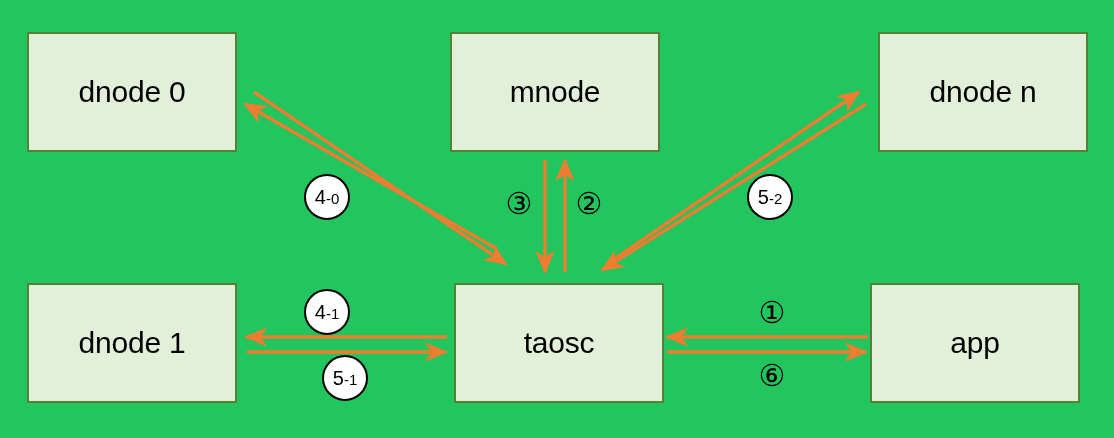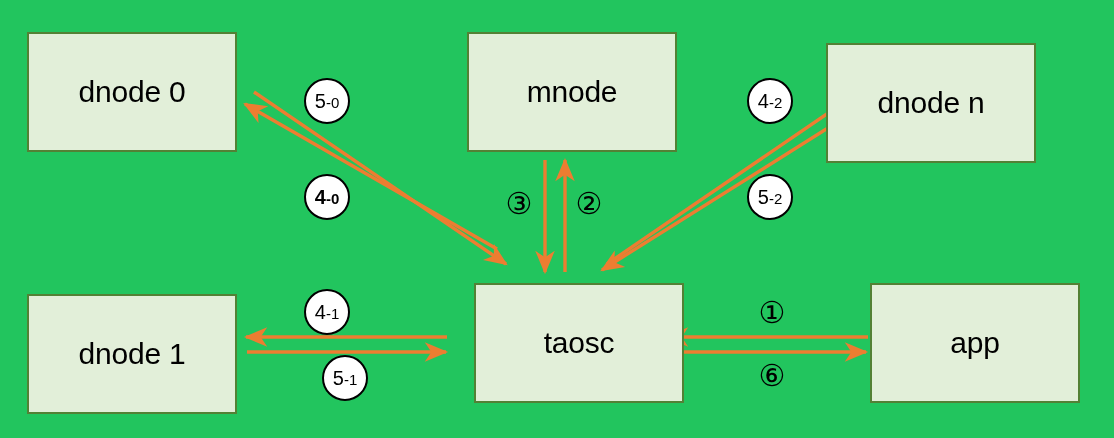--- a/index.html
+++ b/index.html
@@ -98,44 +98,38 @@
       <line x1="247" y1="352" x2="446" y2="352" marker-end="url(#ah)"></line>
 
       <line x1="868" y1="337" x2="667" y2="337" marker-end="url(#ah)"></line>
       <line x1="667" y1="352" x2="866" y2="352" marker-end="url(#ah)"></line>
     </g>
   </svg>
 
   <div class="node-box" style="left:27px; top:32px; width:210px; height:120px;">
     <span class="node-label">dnode 0</span>
   </div>
-  <div class="node-box" style="left:450px; top:32px; width:210px; height:120px;margin-left:17px;">
+  <div class="node-box" style="left:450px; top:32px; width:210px; height:120px;">
     <span class="node-label">mnode</span>
   </div>
-  <div class="node-box" style="left:826px; top:32px; width:210px; height:120px;margin-top:11px;">
+  <div class="node-box" style="left:878px; top:32px; width:210px; height:120px;">
     <span class="node-label">dnode n</span>
   </div>
-  <div class="node-box" style="left:27px; top:294px; width:210px; height:120px;">
+  <div class="node-box" style="left:27px; top:283px; width:210px; height:120px;">
     <span class="node-label">dnode 1</span>
   </div>
-  <div class="node-box" style="left:474px; top:283px; width:210px; height:120px;">
+  <div class="node-box" style="left:454px; top:283px; width:210px; height:120px;">
     <span class="node-label">taosc</span>
   </div>
   <div class="node-box" style="left:870px; top:283px; width:210px; height:120px;text-align:center;">
     <span class="node-label">app</span>
   </div>
 
-  <div class="edge-badge badge-pair" style="left:304px; top:78px;">
-    <span class="badge-text"><span>5</span><span class="sub">-0</span></span>
-  </div>
-  <div class="edge-badge badge-pair" style="left:304px; top:174px;font-weight:bold;">
+  <div class="edge-badge badge-pair" style="left:304px; top:174px;">
     <span class="badge-text"><span>4</span><span class="sub">-0</span></span>
-  </div>
-  <div class="edge-badge badge-pair" style="left:747px; top:78px;">
-    <span class="badge-text"><span>4</span><span class="sub">-2</span></span>
   </div>
   <div class="edge-badge badge-pair" style="left:747px; top:174px;text-align:center;">
     <span class="badge-text"><span>5</span><span class="sub">-2</span></span>
   </div>
   <div class="edge-badge badge-single" style="left:500px; top:185px; border:none; background:transparent;">
     <span class="badge-text" style="font-size:30px;">③</span>
   </div>
   <div class="edge-badge badge-single" style="left:570px; top:185px; border:none; background:transparent;">
     <span class="badge-text" style="font-size:30px;">②</span>
   </div>

